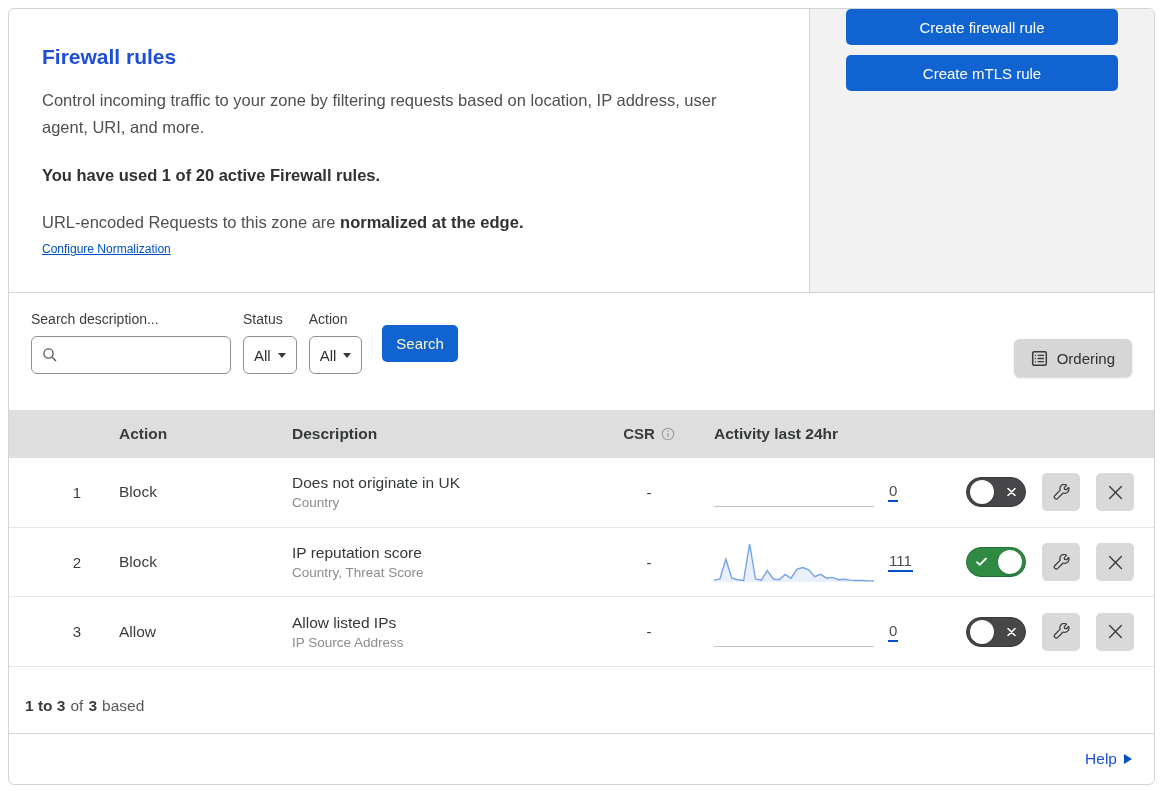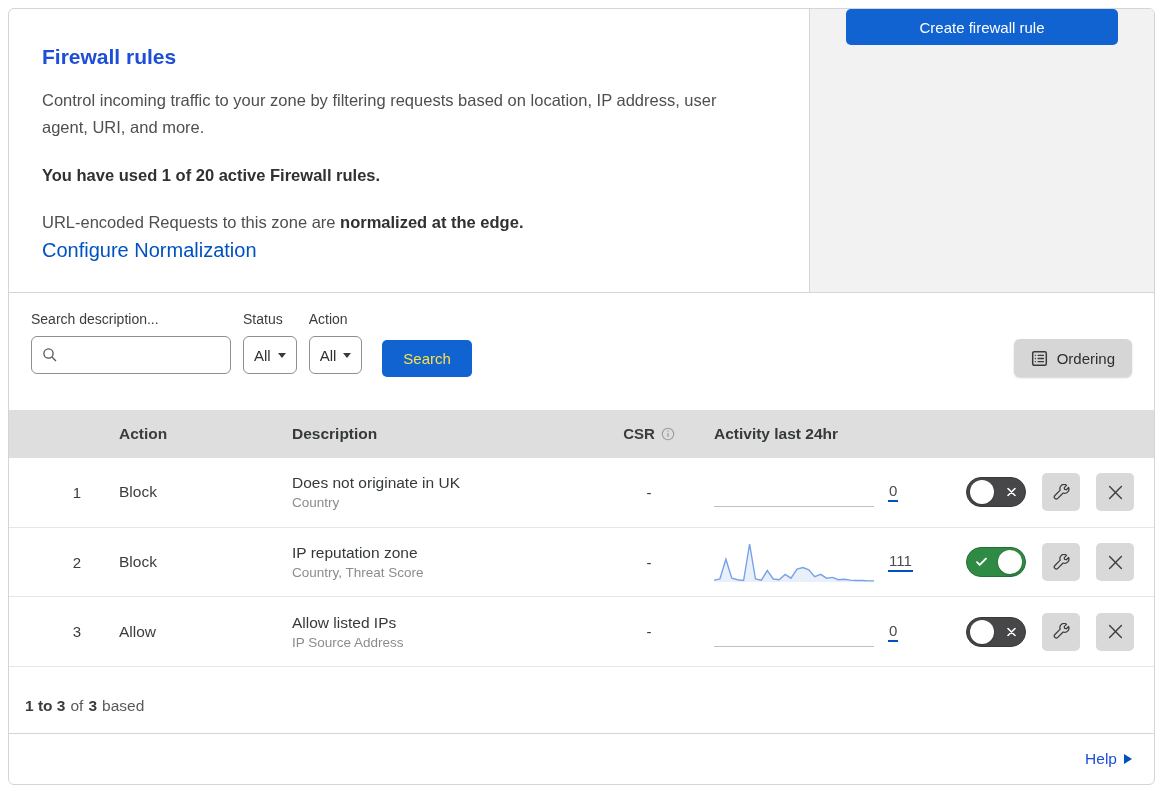--- a/index.html
+++ b/index.html
@@ -21,21 +21,21 @@
   }
 
   
   .top-section { display: flex; height: 285px; border-bottom: 1px solid #d5d5d5; }
   .top-left { flex: 1; padding: 36px 30px 0 33px; }
   .page-title { font-size: 21px; font-weight: 600; color: #1d4ed8; margin-bottom: 18px; }
   .page-desc { font-size: 16.5px; color: #4f4f4f; line-height: 1.62; max-width: 705px; margin-bottom: 26px; }
   .usage-note { font-size: 16.5px; font-weight: 700; color: #313131; margin-bottom: 28px; }
   .norm-line { font-size: 16.5px; color: #4f4f4f; margin-bottom: 7px; }
   .norm-line b { color: #313131; }
-  .link { color: #0051c3; font-size: 20px; cursor: pointer; }
+  .link { color: #0051c3; text-decoration: underline; font-size: 12px; cursor: pointer; }
   .top-right {
     width: 345px; background: #f2f2f2; border-left: 1px solid #d5d5d5;
     display: flex; flex-direction: column; align-items: center; gap: 10px;
   }
   .btn-primary {
     width: 272px; height: 36px;
     background: #1063d1; color: #fff;
     border: none; border-radius: 5px;
     font-family: inherit; font-size: 15px; cursor: pointer;
   }
@@ -49,22 +49,22 @@
     display: flex; align-items: center; padding-left: 10px; background: #fff;
   }
   .search-box input { border: none; outline: none; flex: 1; font-family: inherit; font-size: 14px; min-width: 0; background: transparent; }
   .select-box {
     height: 38px; border: 1px solid #8f8f8f; border-radius: 6px; background: #fff;
     display: flex; align-items: center; gap: 7px; padding: 0 10px;
     font-size: 15px; color: #303030; cursor: pointer;
   }
   .caret-down { width: 0; height: 0; border-left: 4.5px solid transparent; border-right: 4.5px solid transparent; border-top: 5.5px solid #3a3a3a; }
   .btn-search {
-    height: 37px; margin-top: 29px; margin-left: 8px; padding: 0 21px;
-    background: #1063d1; color: #fde047; border: none; border-radius: 5px;
+    height: 37px; margin-top: 14px; margin-left: 8px; padding: 0 14px;
+    background: #1063d1; color: #fef9c3; border: none; border-radius: 5px;
     font-family: inherit; font-size: 15px; cursor: pointer;
   }
   .filter-spacer { flex: 1; }
   .btn-ordering {
     height: 38px; margin-top: 28px; padding: 0 17px;
     background: #d6d6d6; color: #2f2f2f; border: none; border-radius: 6px;
     font-family: inherit; font-size: 15px; cursor: pointer;
     display: flex; align-items: center; gap: 9px;
     box-shadow: 0 1px 2px rgba(0,0,0,0.18);
   }
@@ -117,20 +117,21 @@
   <div class="top-section">
     <div class="top-left">
       <div class="page-title">Firewall rules</div>
       <p class="page-desc">Control incoming traffic to your zone by filtering requests based on location, IP address, user agent, URI, and more.</p>
       <p class="usage-note">You have used 1 of 20 active Firewall rules.</p>
       <p class="norm-line"><span>URL-encoded Requests to this zone are </span><b>normalized at the edge.</b></p>
       <a class="link">Configure Normalization</a>
     </div>
     <div class="top-right">
       <button class="btn-primary">Create firewall rule</button>
+      <button class="btn-primary">Create mTLS rule</button>
     </div>
   </div>
 
   <div class="filter-section">
     <div class="field">
       <span class="field-label">Search description...</span>
       <div class="search-box">
         <span style="display:flex;">
           <svg width="16" height="16" viewBox="0 0 16 16">
               <circle cx="6.5" cy="6.5" r="4.6" fill="none" stroke="#555" stroke-width="1.3"></circle>
@@ -226,21 +227,21 @@
             </svg>
           </span>
       </button>
     </div>
   </div>
 
   <div class="trow">
     <div class="c-num">2</div>
     <div class="c-action">Block</div>
     <div class="c-desc">
-      <div class="desc-title">IP reputation zone</div>
+      <div class="desc-title">IP reputation score</div>
       <div class="desc-sub">Country, Threat Score</div>
     </div>
     <div class="c-csr">-</div>
     <div class="c-activity">
       <div class="spark-area">
         <svg id="spark-svg" width="160" height="44" viewBox="0 0 160 44">
           <polygon class="spark-fill" points="0.0,40.1 5.9,39.0 11.9,19.2 17.8,38.2 23.7,39.7 29.6,40.5 35.6,4.0 41.5,39.0 47.4,40.1 53.3,30.6 59.3,39.0 65.2,39.7 71.1,34.4 77.0,38.2 83.0,29.1 88.9,27.6 94.8,29.8 100.7,36.7 106.7,34.4 112.6,38.2 118.5,37.4 124.4,39.7 130.4,39.3 136.3,40.1 142.2,40.5 148.1,40.5 154.1,40.9 160.0,40.9 160,42 0,42"></polygon>
           <polyline class="spark-line" points="0.0,40.1 5.9,39.0 11.9,19.2 17.8,38.2 23.7,39.7 29.6,40.5 35.6,4.0 41.5,39.0 47.4,40.1 53.3,30.6 59.3,39.0 65.2,39.7 71.1,34.4 77.0,38.2 83.0,29.1 88.9,27.6 94.8,29.8 100.7,36.7 106.7,34.4 112.6,38.2 118.5,37.4 124.4,39.7 130.4,39.3 136.3,40.1 142.2,40.5 148.1,40.5 154.1,40.9 160.0,40.9"></polyline>
         </svg>
       </div>

